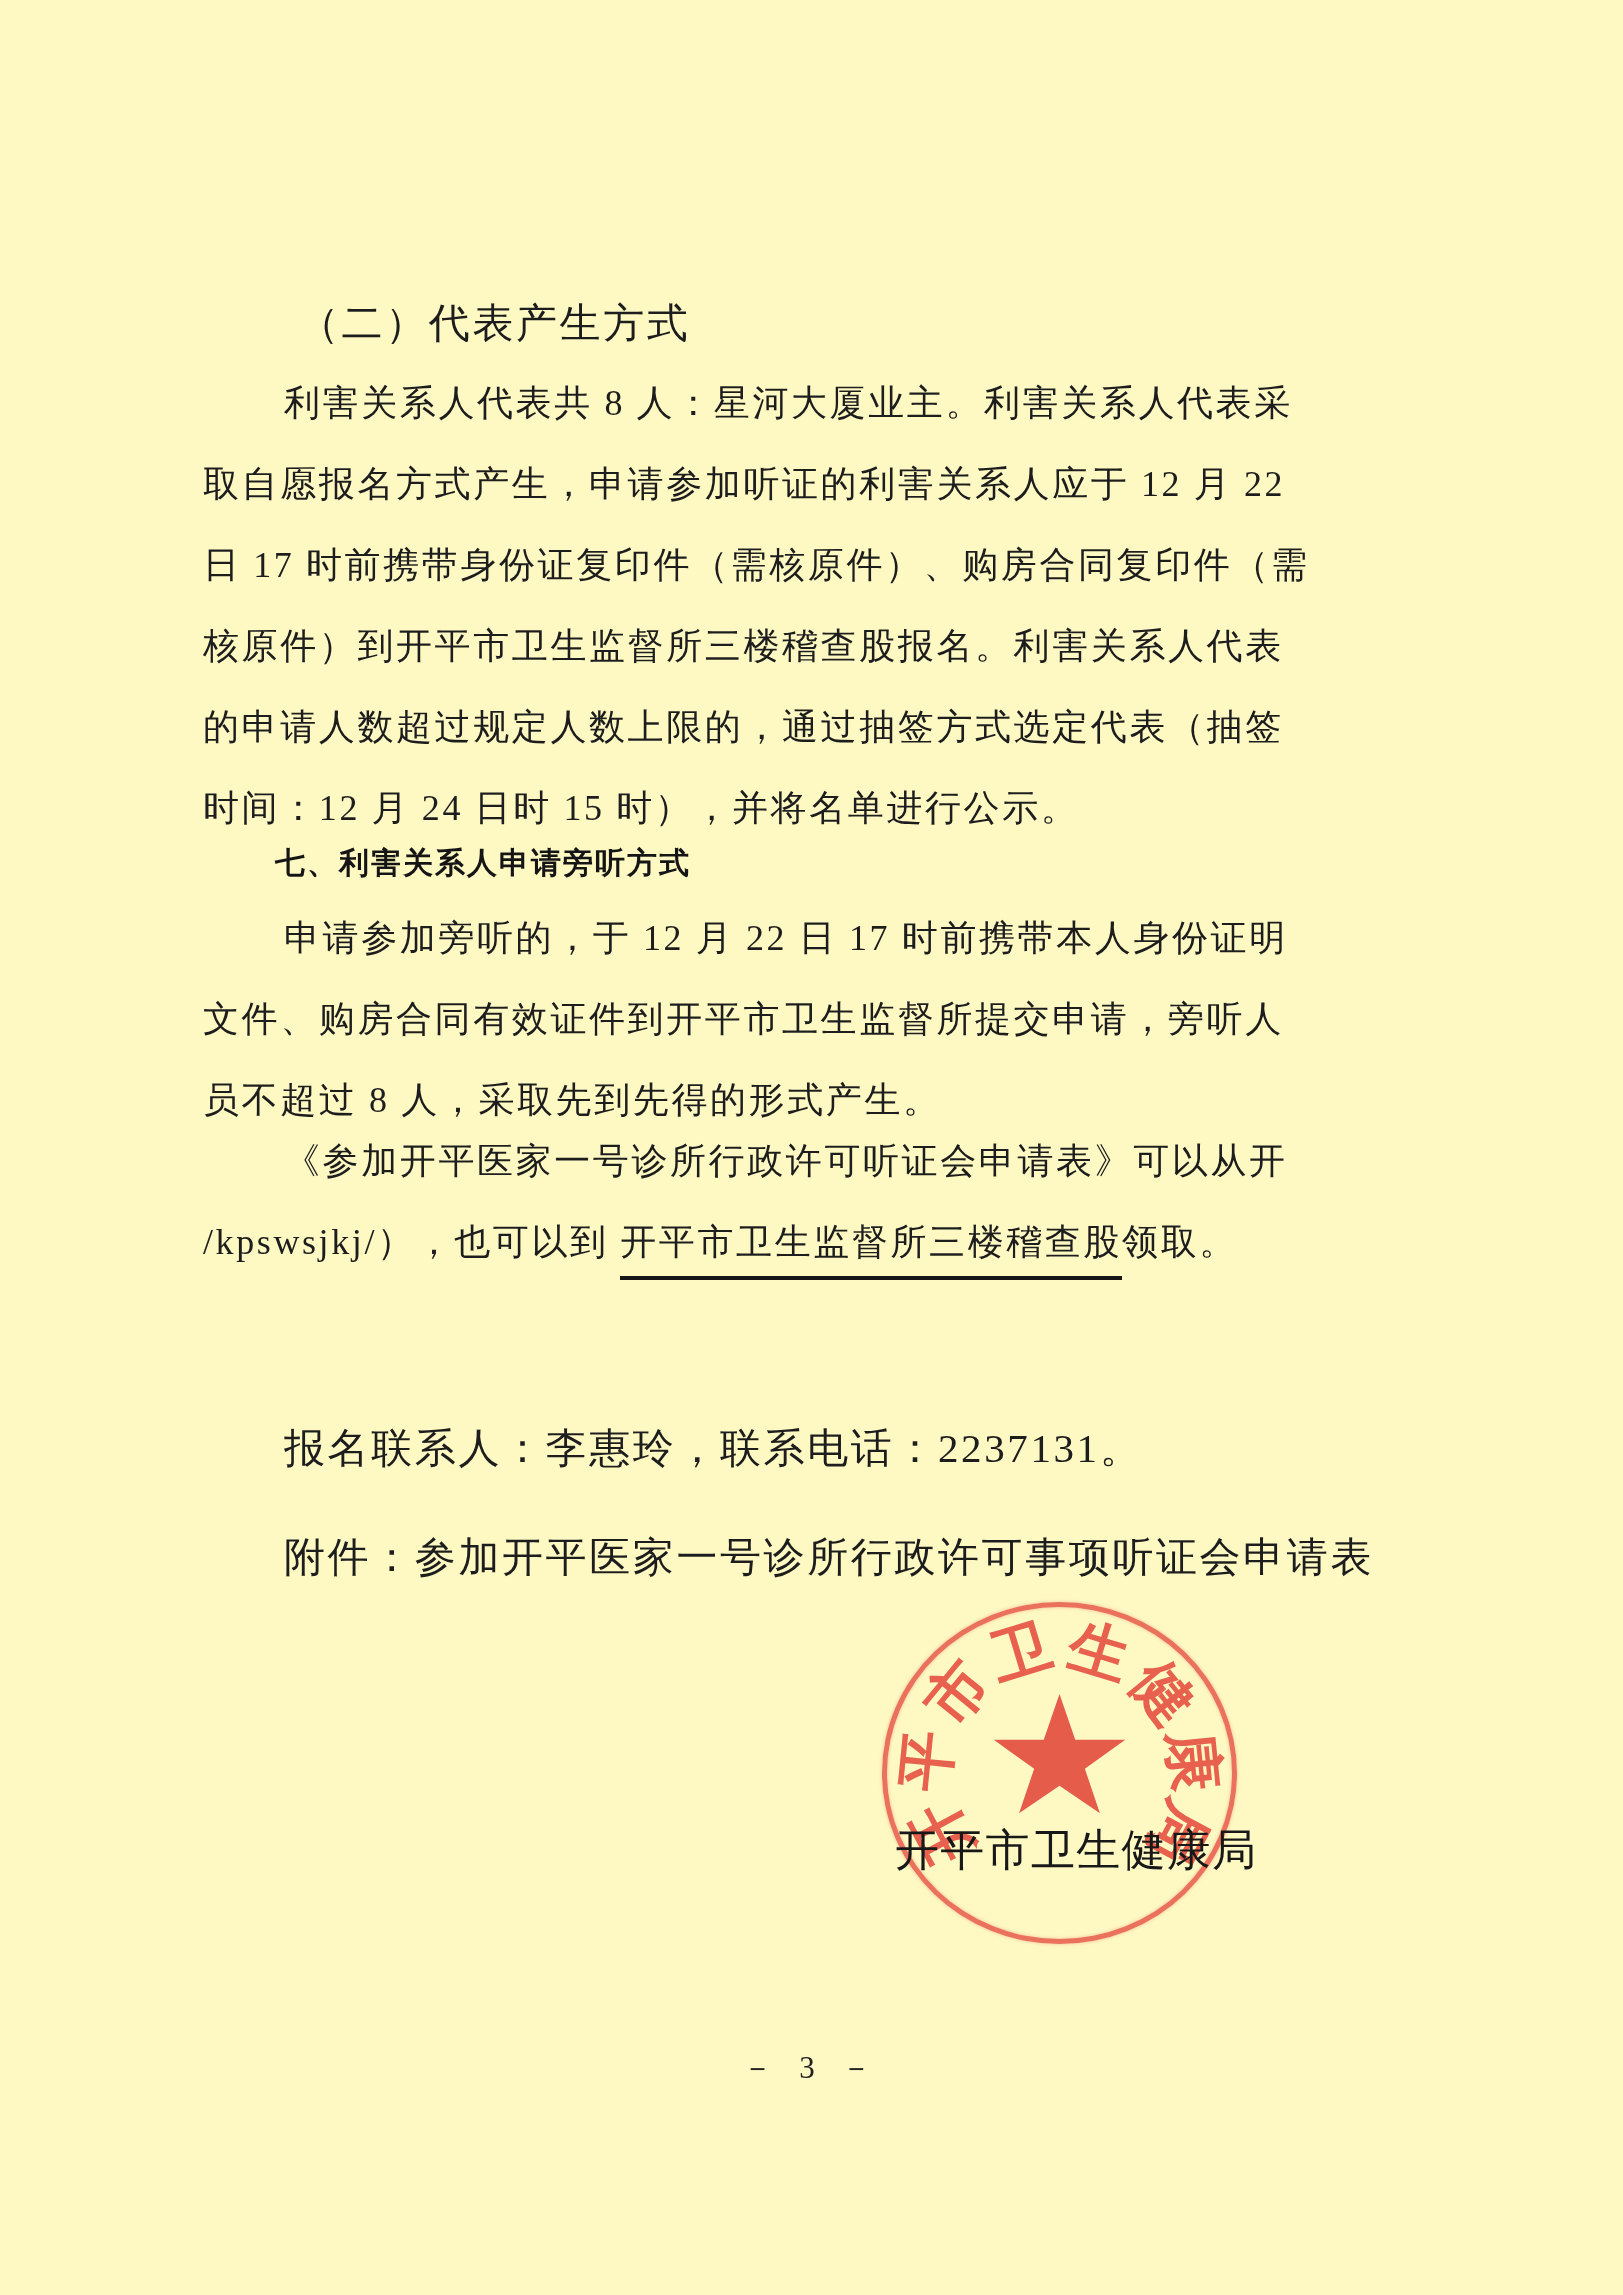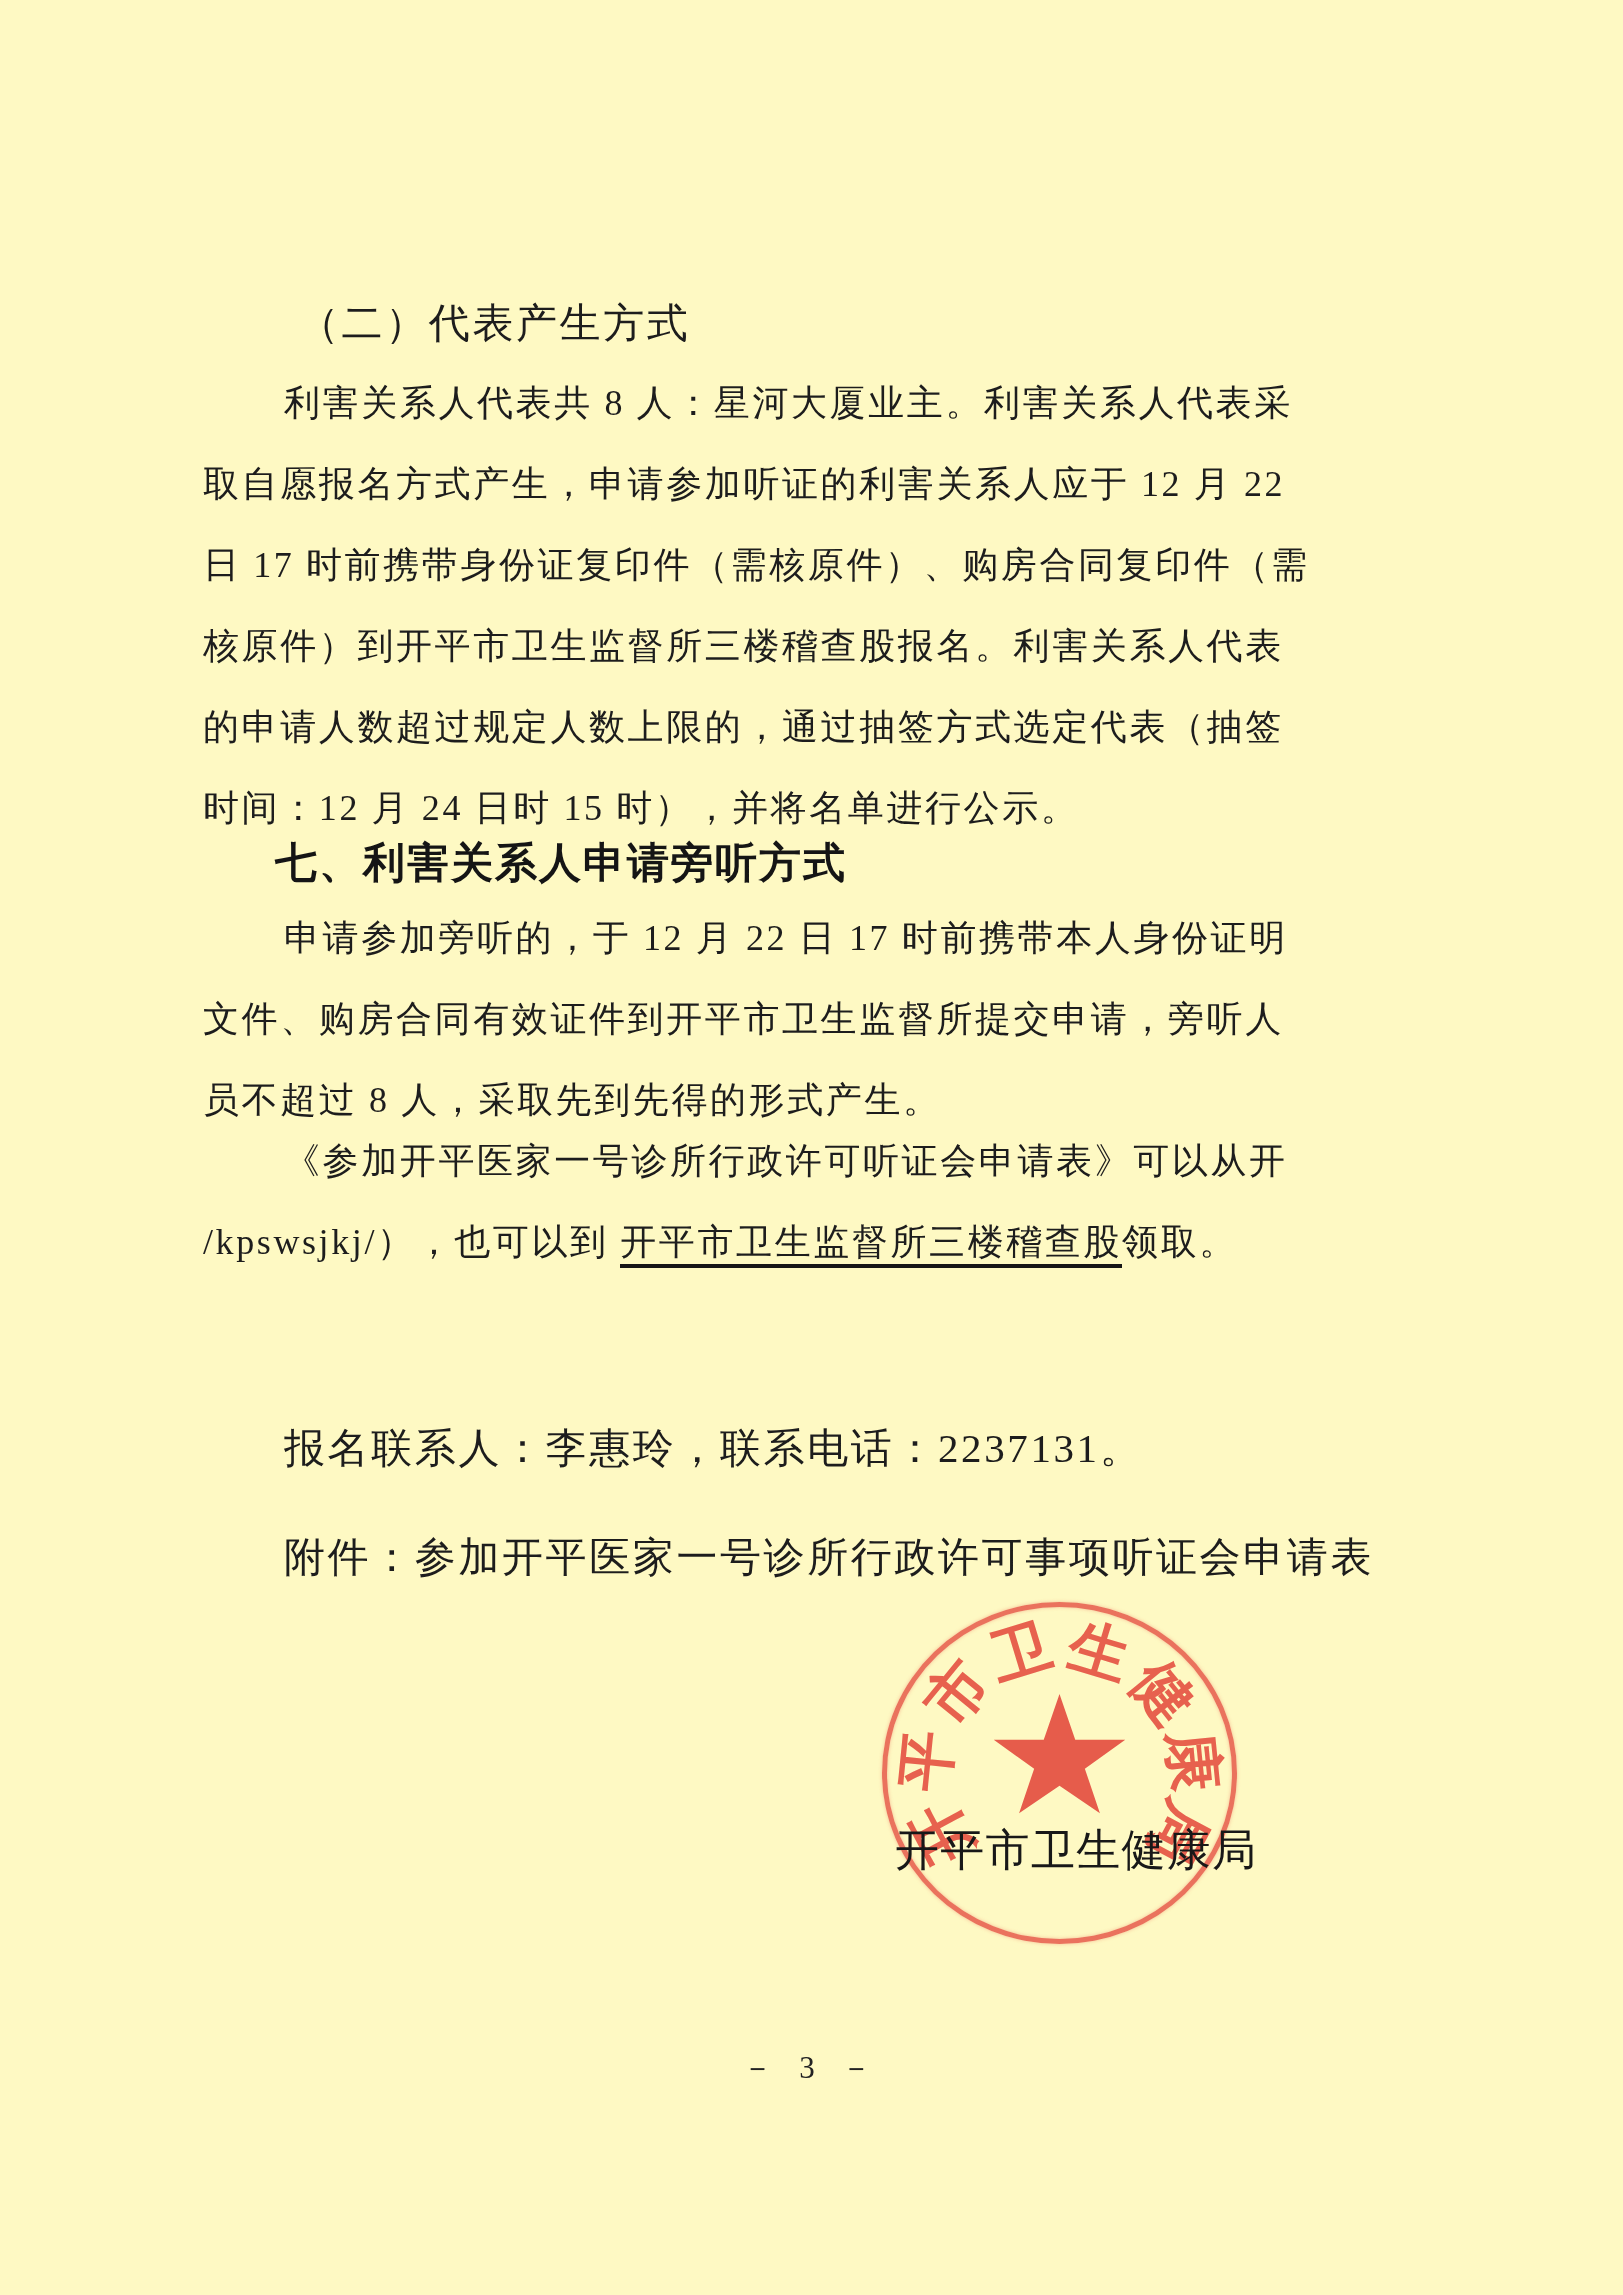--- a/index.html
+++ b/index.html
@@ -36,31 +36,31 @@
     line-height: 81px;
     letter-spacing: 2.6px;
     white-space: nowrap;
     color: #1d1d1d;
   }
   .bline.first { text-indent: 81px; }
 
   .heading-bold {
     position: absolute;
     left: 275px;
-    font-size: 42px;
+    font-size: 30px;
     line-height: 59px;
     letter-spacing: 2px;
     font-weight: bold;
     font-family: "Liberation Sans", "DejaVu Sans", sans-serif;
     color: #151515;
     white-space: nowrap;
   }
   .underlined-part {
     border-bottom: 4.6px solid #161616;
-    padding-bottom: 2px;
+    padding-bottom: 14px;
   }
 
   
   .seal {
     position: absolute;
     left: 882px;
     top: 1602px;
     width: 357px;
     height: 344px;
     z-index: 1;

